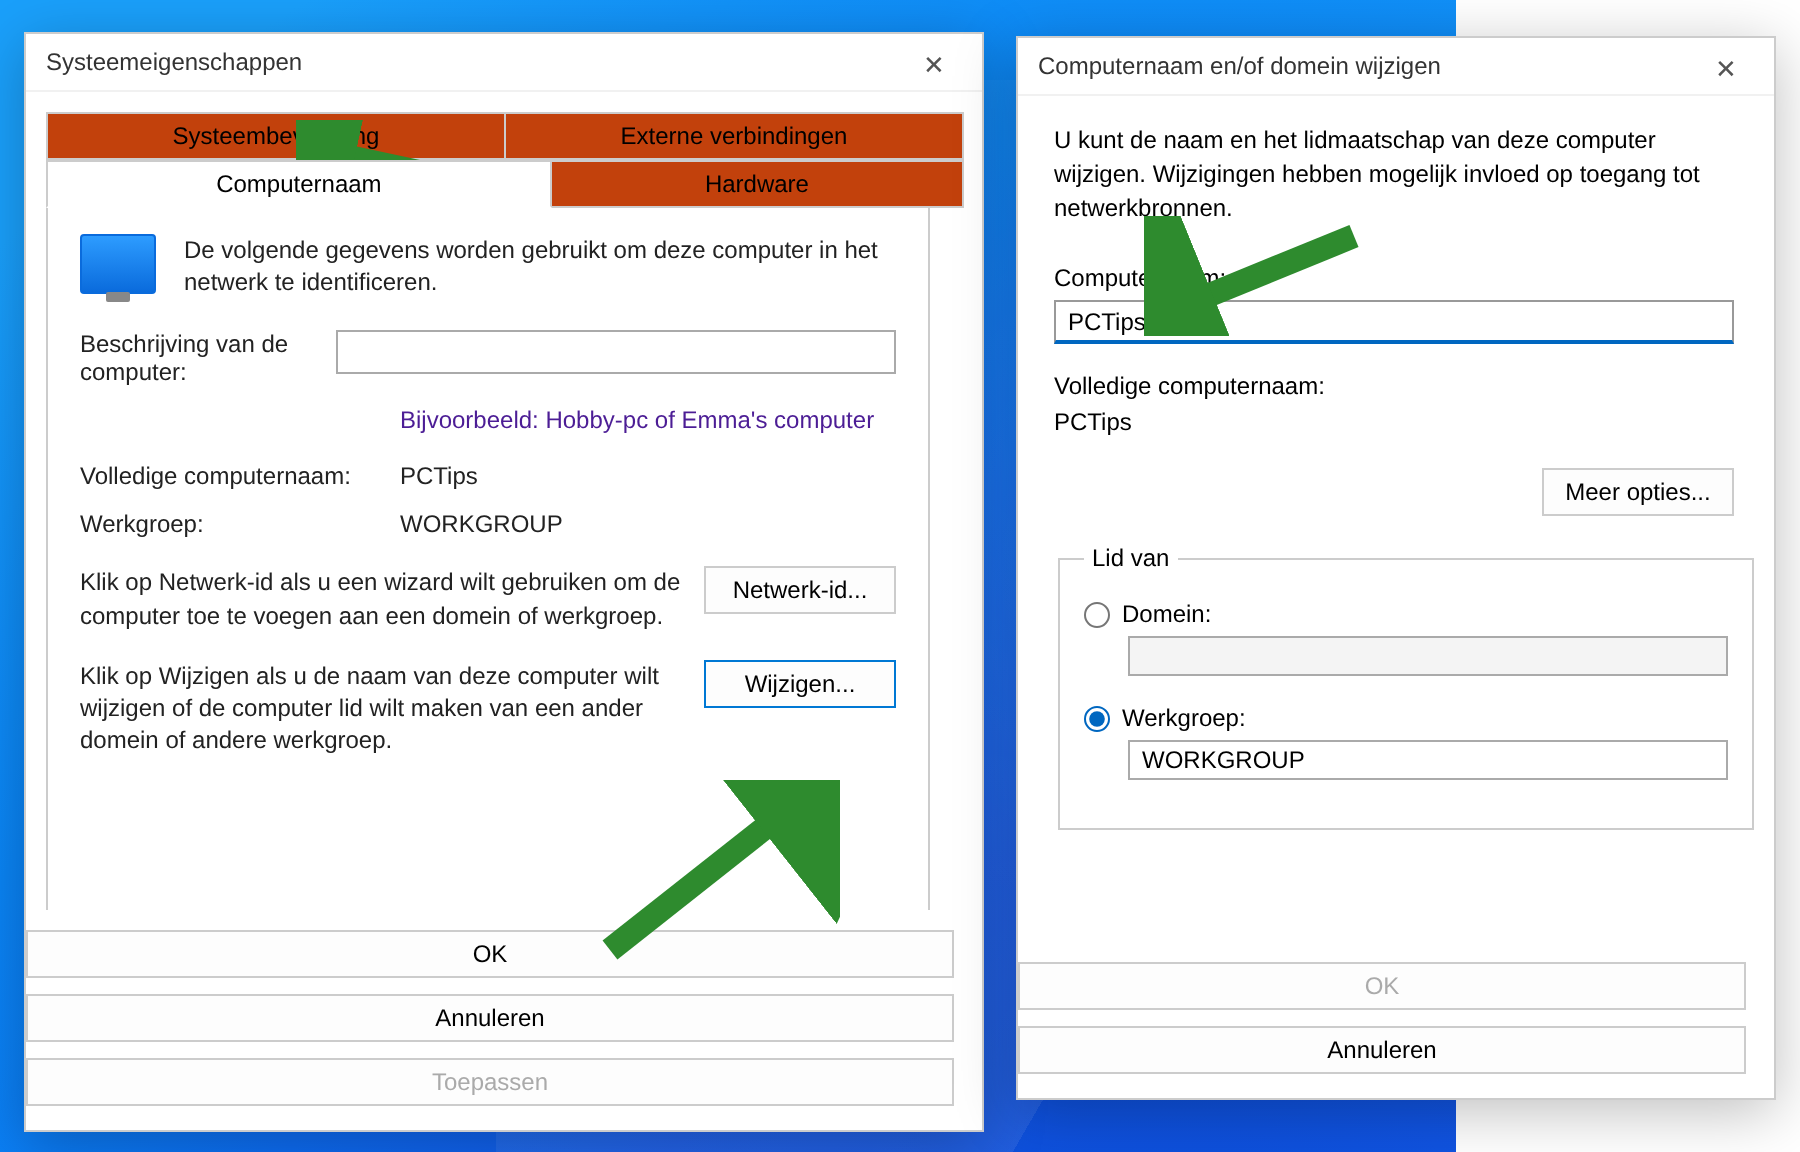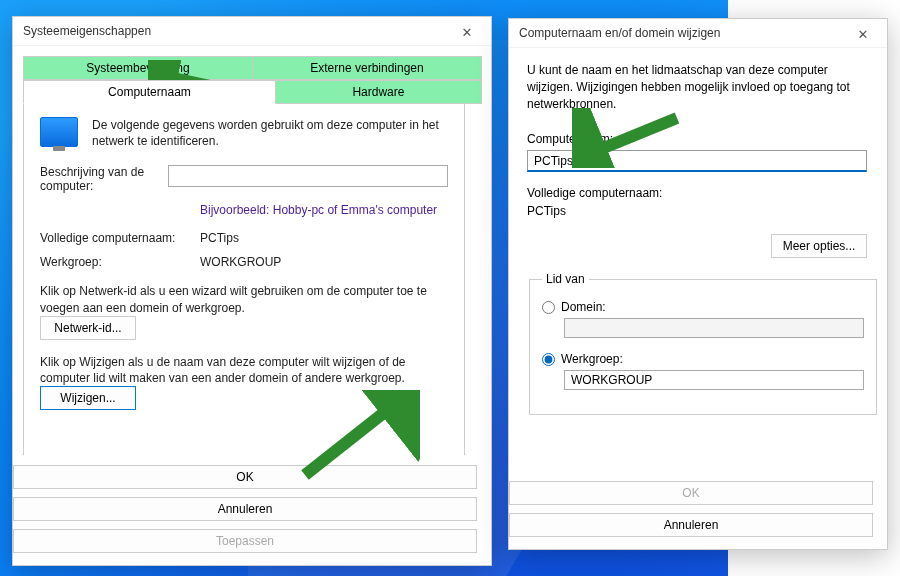--- a/index.html
+++ b/index.html
@@ -73,21 +73,21 @@
     position: relative;
   }
   .tabrow {
     display: flex;
   }
   .tab {
     flex: 1 1 auto;
     text-align: center;
     padding: 4px 0;
     font-size: 12px;
-    background: #86efac;
+    background: #c2410c;
     border: 1px solid #ccc;
     margin-right: -1px;
     cursor: default;
   }
   .tabrow.second .tab.active {
     border-bottom-color: #fff;
     background: #fff;
     position: relative;
     z-index: 2;
   }
@@ -146,21 +146,20 @@
   }
   .example {
     margin: 6px 0 14px 160px;
     color: #4c1d95;
   }
 
   .action-row {
     display: flex;
     align-items: flex-start;
     margin-top: 14px;
-    flex-direction: column;
   }
   .action-row .explain {
     flex: 1 1 auto;
     padding-right: 10px;
     line-height: 1.35;
   }
   .winbtn {
     min-width: 96px;
     height: 24px;
     border: 1px solid #ccc;

